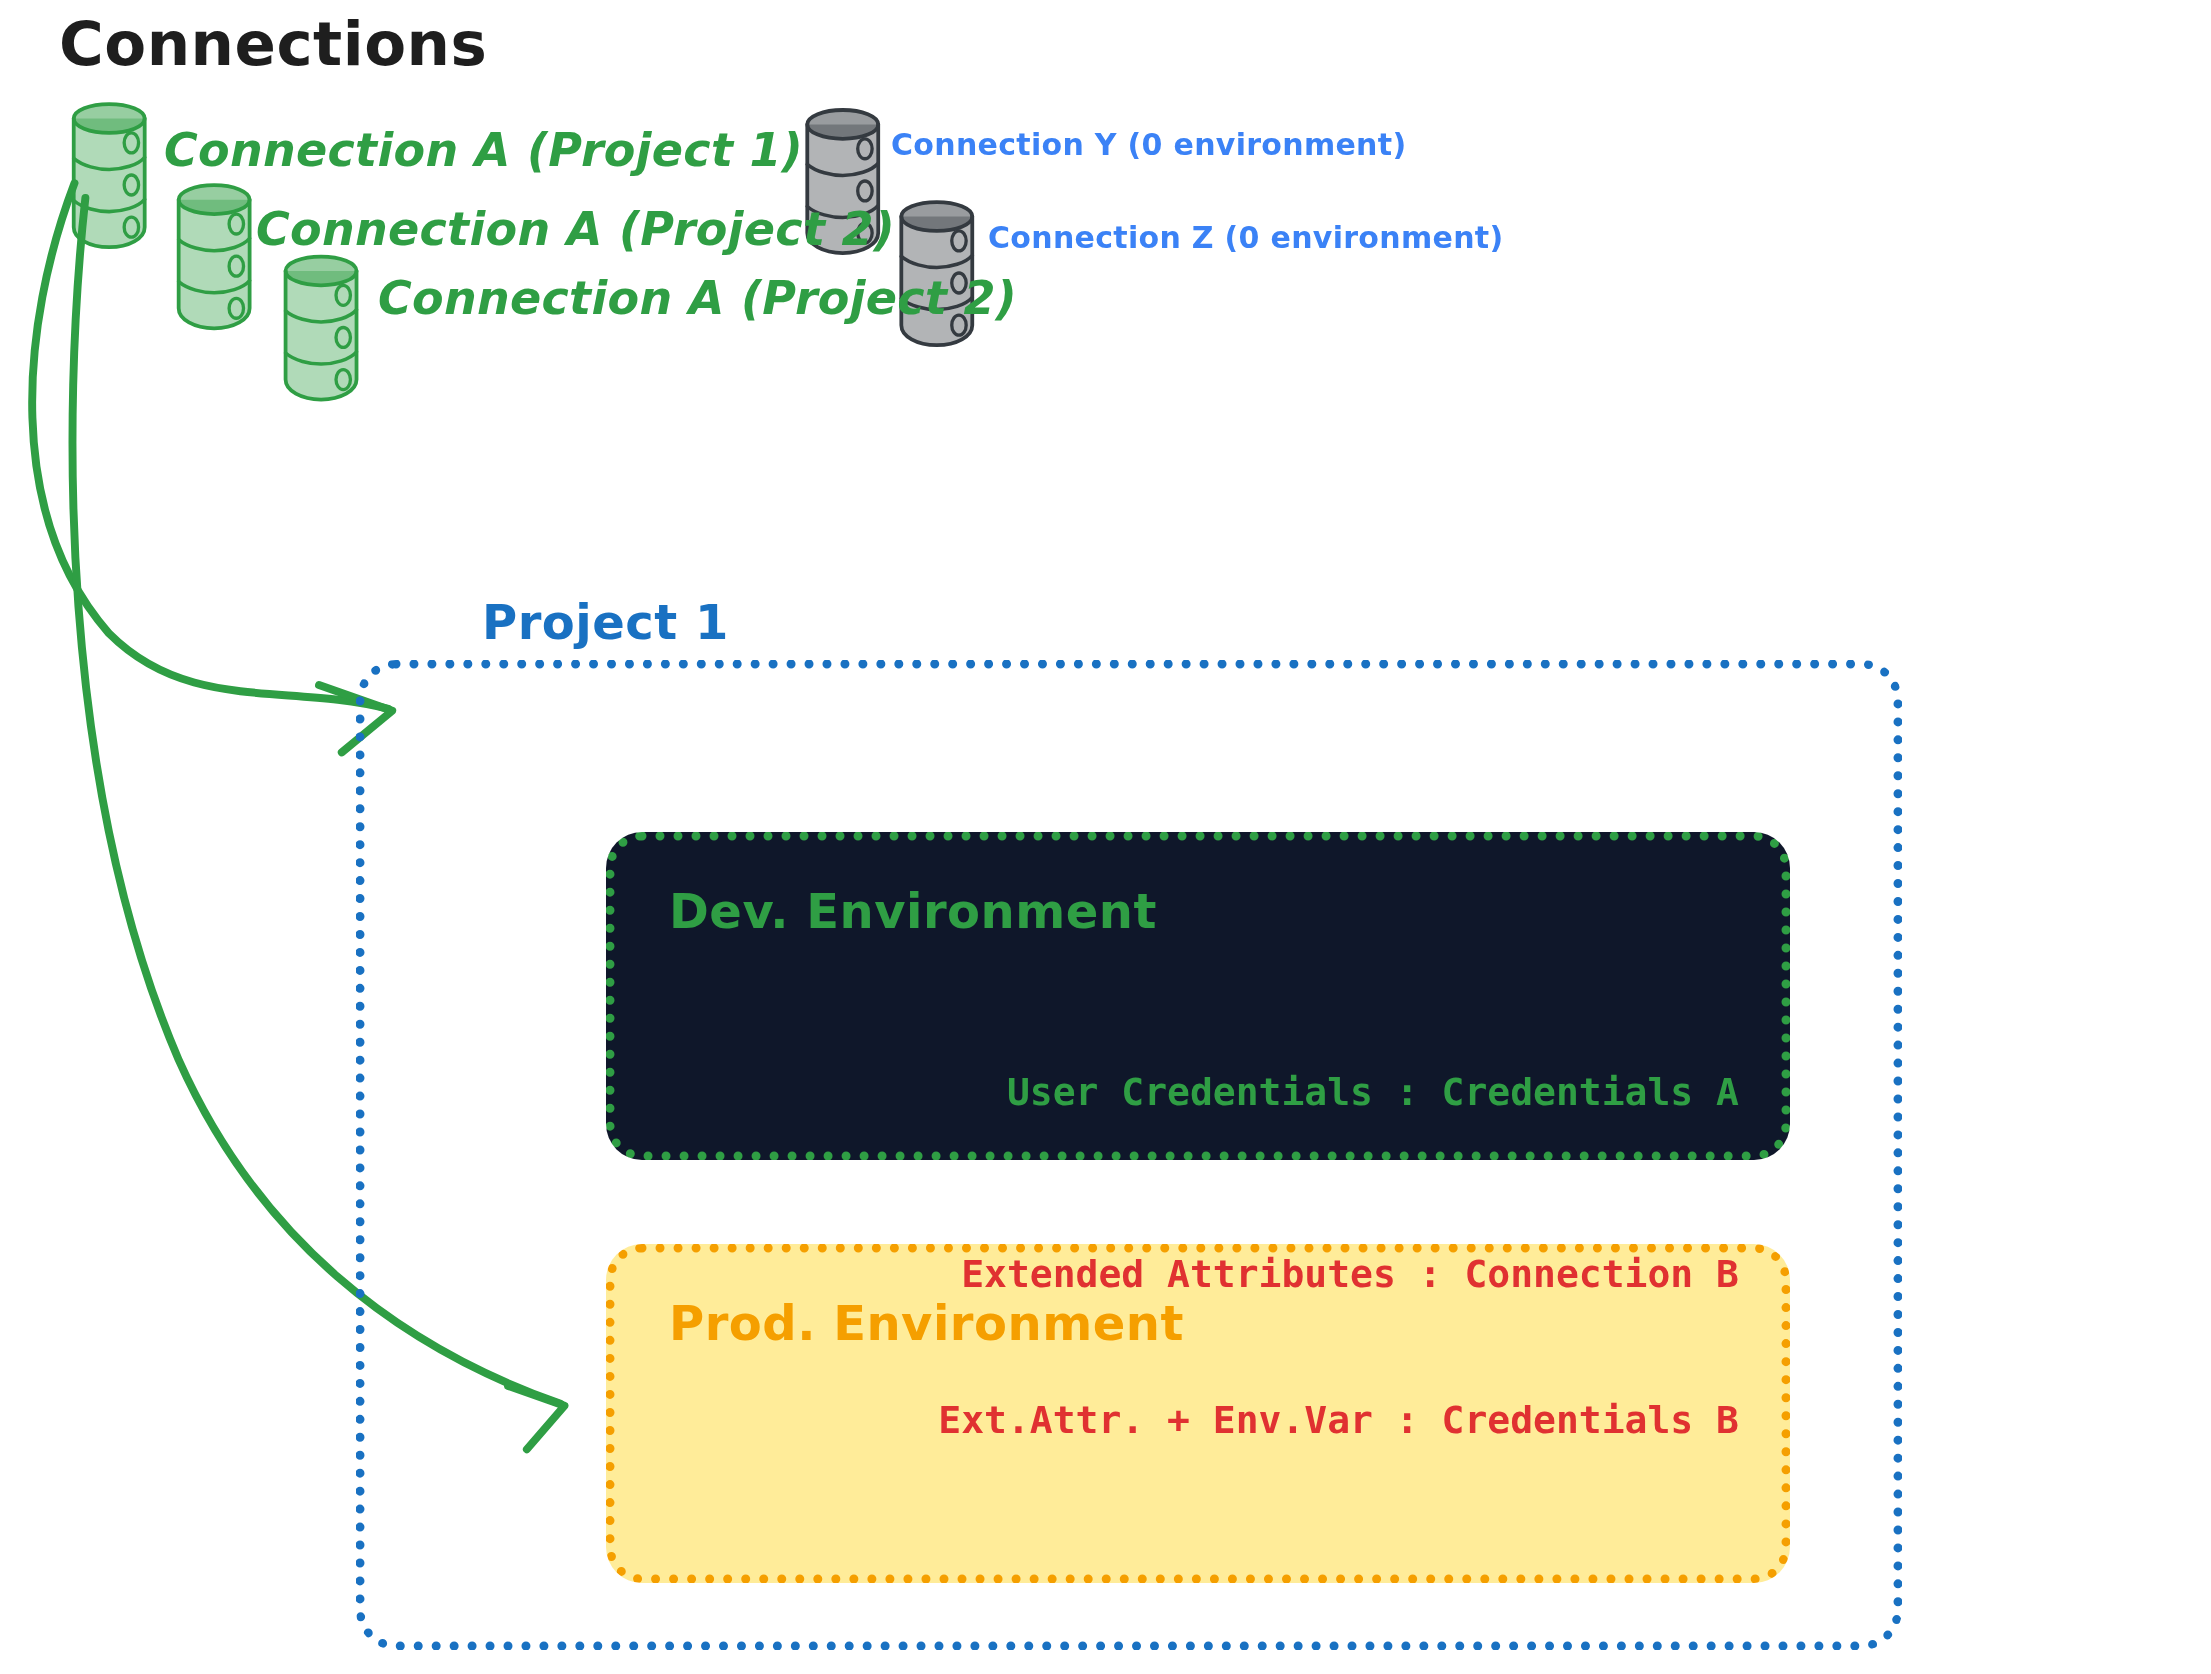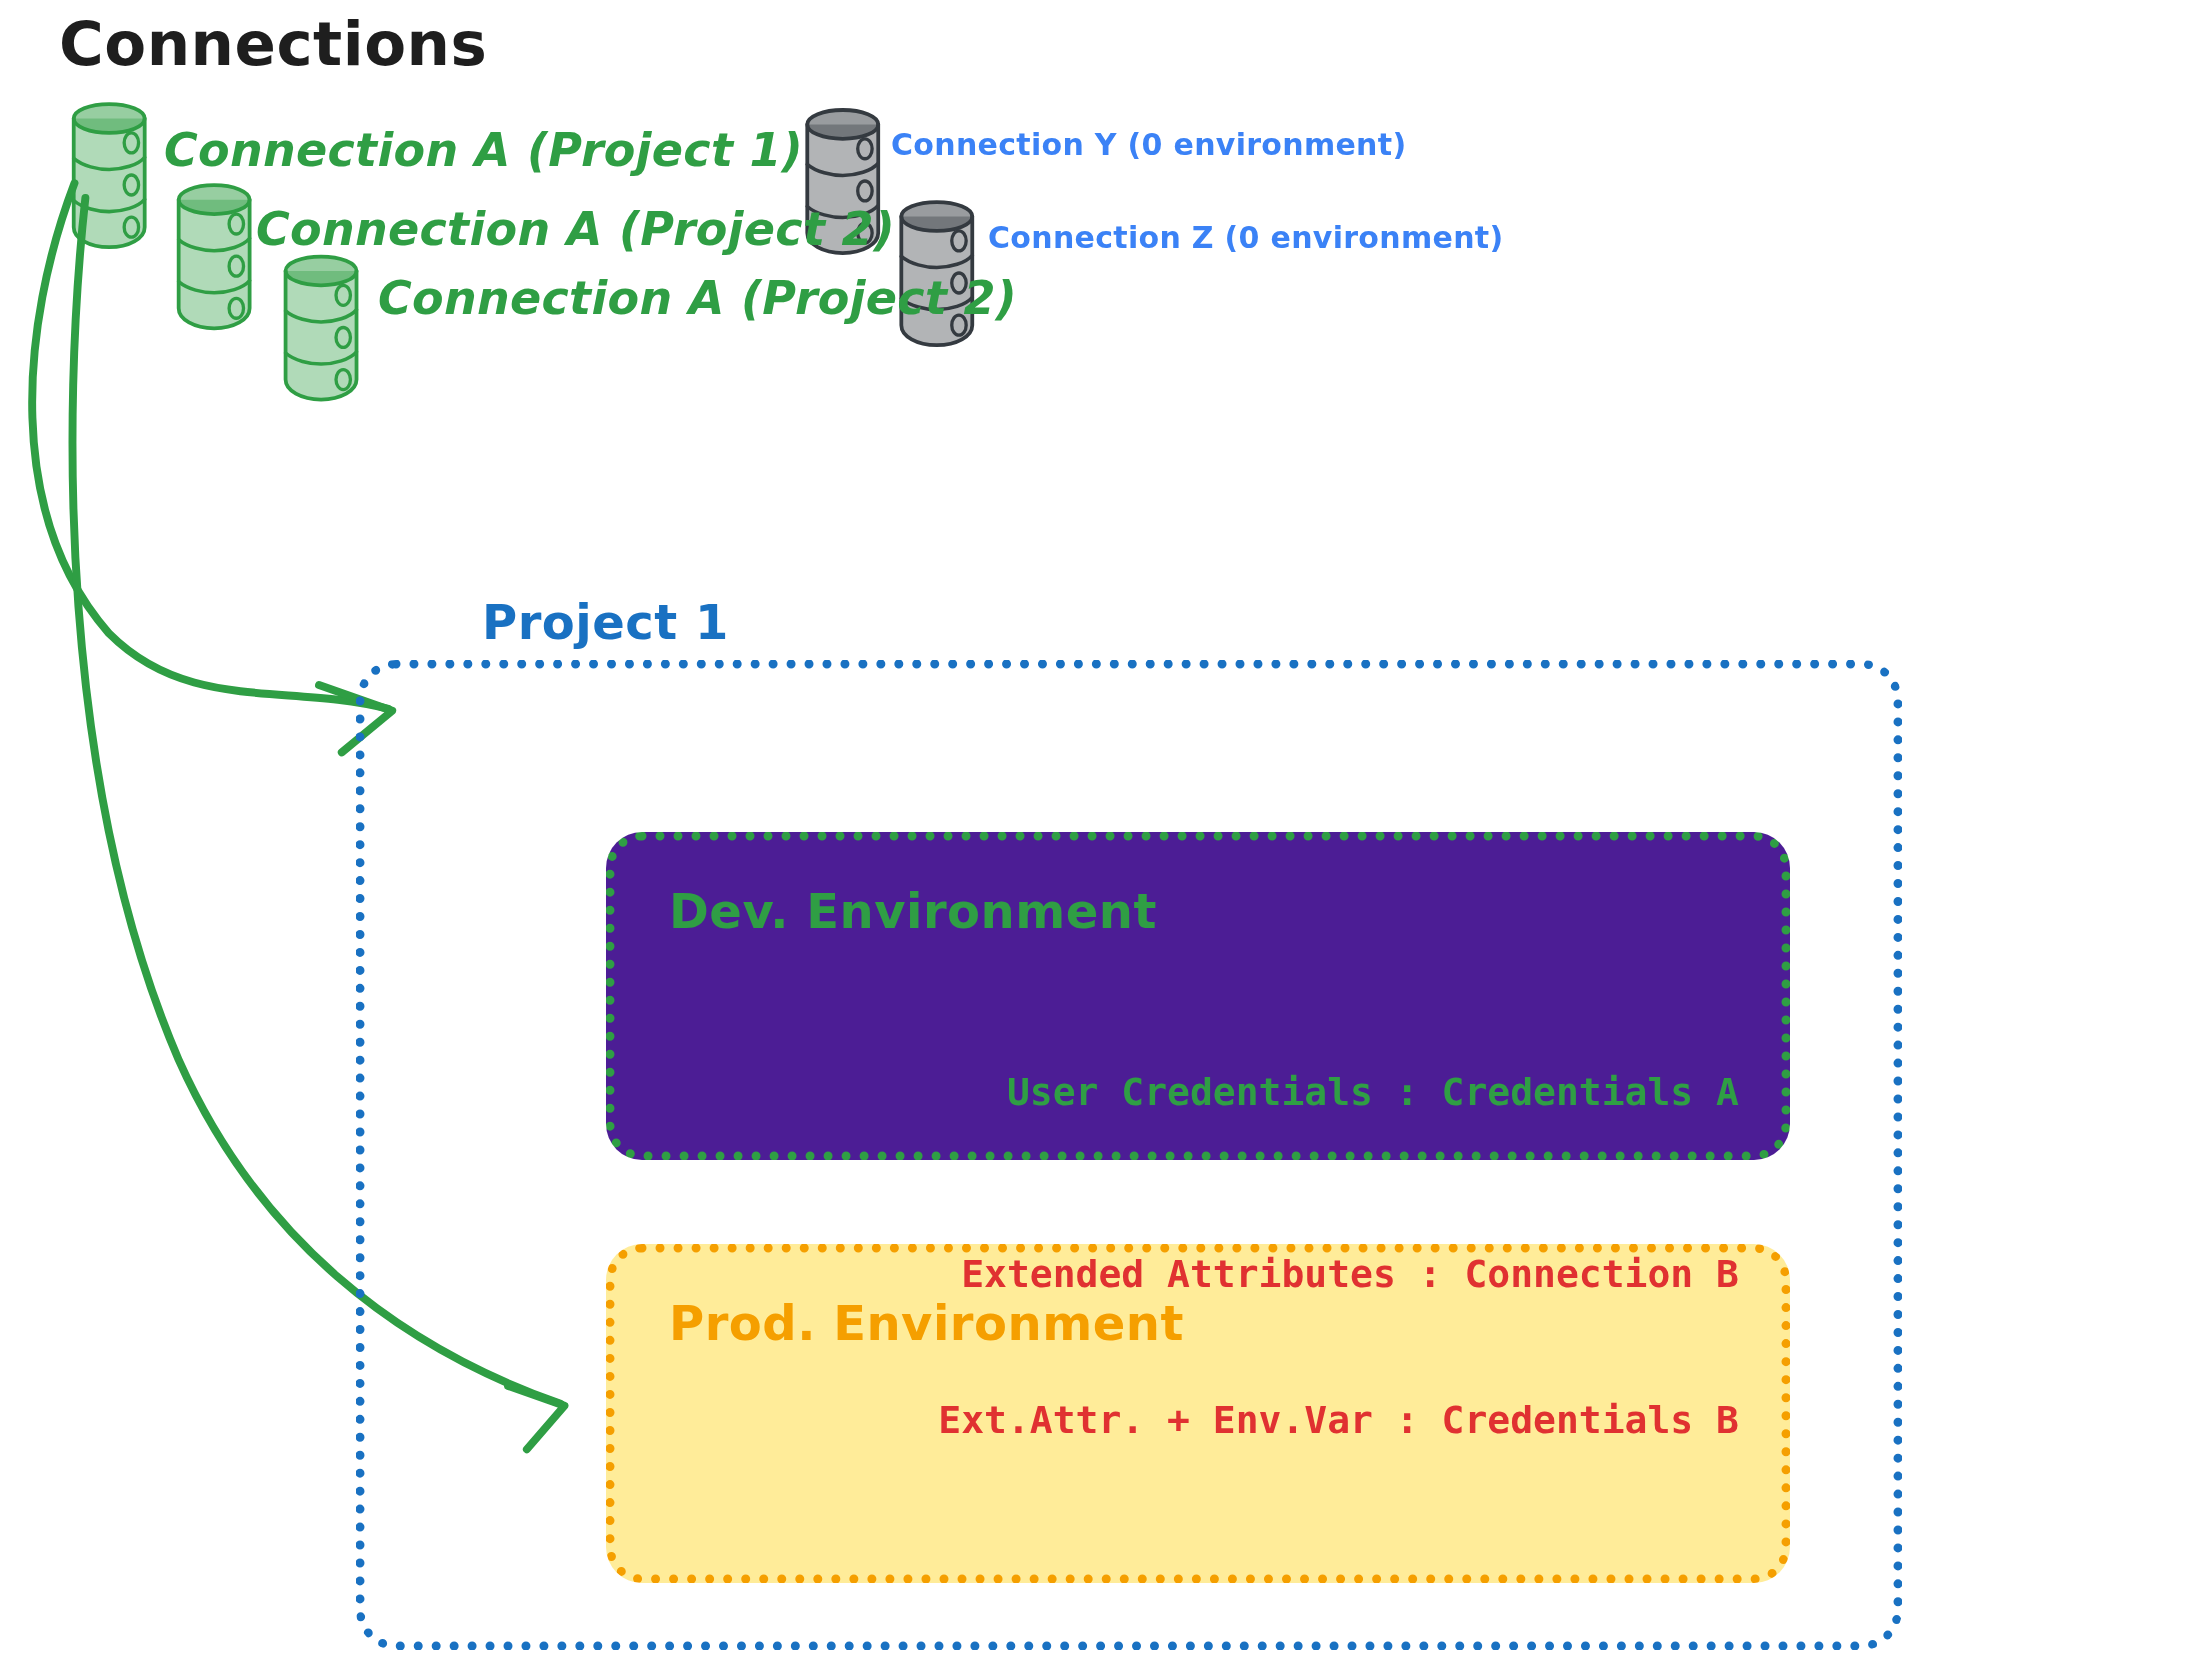--- a/index.html
+++ b/index.html
@@ -62,21 +62,21 @@
   
   .env-box {
     border-radius: 36px;
     box-sizing: border-box;
   }
   .env-dev {
     left: 606px;
     top: 832px;
     width: 1184px;
     height: 328px;
-    background: #4c1d95;
+    background: #0f172a;
     border: 9px dotted #2f9e44;
   }
   .env-prod {
     left: 606px;
     top: 1244px;
     width: 1184px;
     height: 339px;
     background: #ffec99;
     border: 9px dotted #f59f00;
   }

